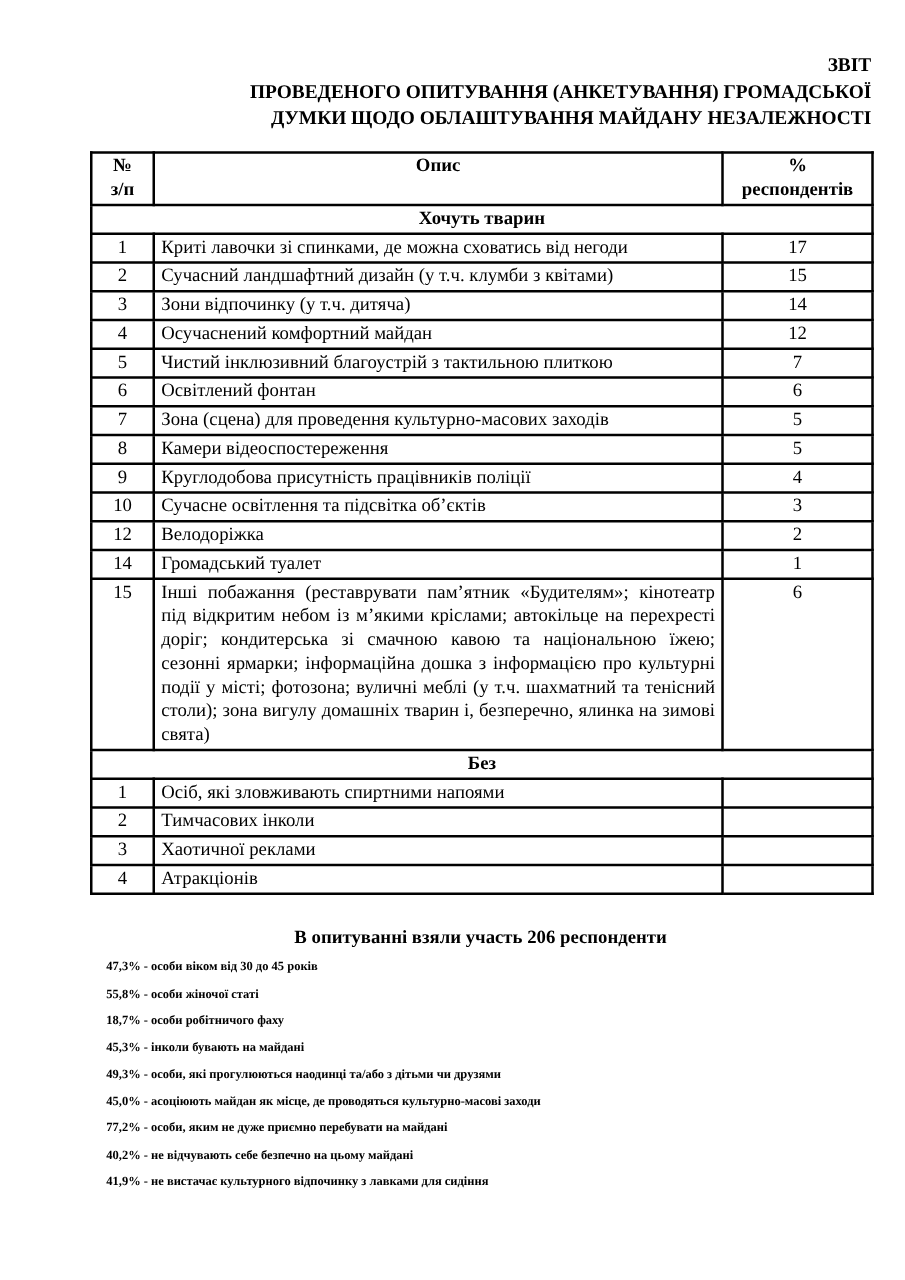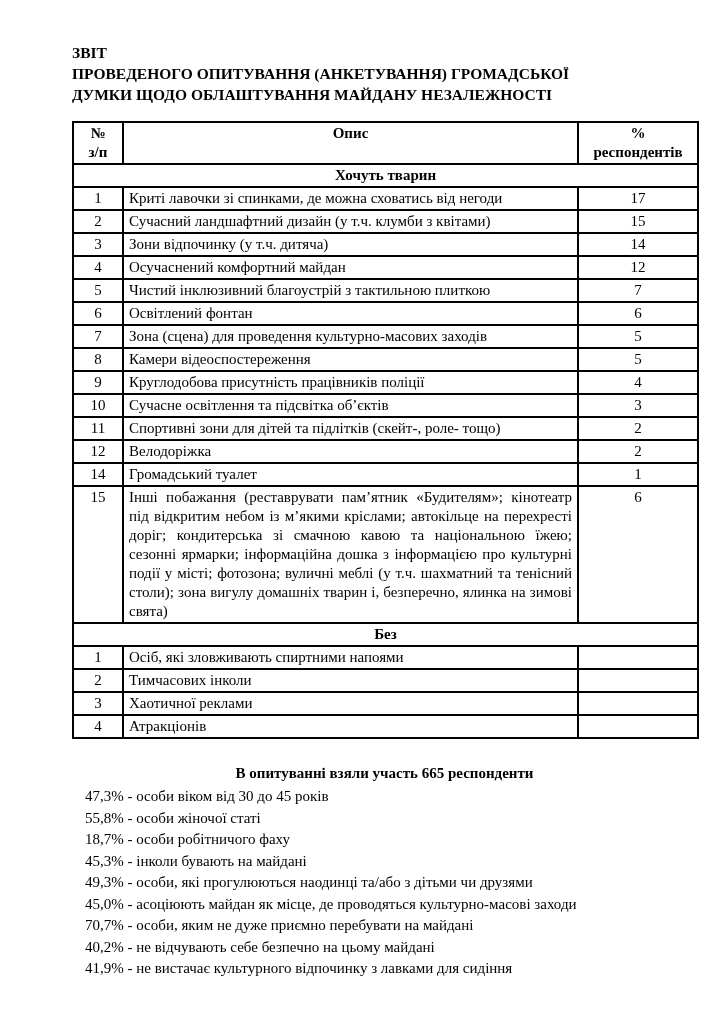--- a/index.html
+++ b/index.html
@@ -13,21 +13,21 @@
     overflow: hidden;
   }
   .page {
     width: 724px;
     height: 1024px;
     padding: 42px 27px 0 72px;
   }
   .content { width: 625px; }
 
   .doc-title {
-    text-align: left;
+    text-align: right;
     font-weight: bold;
     font-size: 15.5px;
     line-height: 21px;
     margin-bottom: 16px;
   }
 
   table.survey {
     border-collapse: collapse;
     table-layout: fixed;
     width: 625px;
@@ -60,23 +60,24 @@
 
   .summary { margin-top: 24px; }
   .summary-heading {
     font-weight: bold;
     font-size: 15px;
     text-align: center;
     line-height: 21px;
     margin-bottom: 2px;
   }
   .stat-line {
-    font-size: 15px;
+    font-size: 10px;
     line-height: 21.5px;
     padding-left: 13px;
+    font-weight: bold;
   }
 </style>
 </head>
 <body>
 
 <div class="page">
   <div class="content">
 
     <div class="doc-title">
       <div>ЗВІТ</div>
@@ -151,25 +152,20 @@
           <td class="num">9</td>
           <td class="desc">Круглодобова присутність працівників поліції</td>
           <td class="pct">4</td>
         </tr>
         <tr>
           <td class="num">10</td>
           <td class="desc">Сучасне освітлення та підсвітка об’єктів</td>
           <td class="pct">3</td>
         </tr>
         <tr>
-          <td class="num">11</td>
-          <td class="desc">Спортивні зони для дітей та підлітків (скейт-, роле- тощо)</td>
-          <td class="pct">2</td>
-        </tr>
-        <tr>
           <td class="num">12</td>
           <td class="desc">Велодоріжка</td>
           <td class="pct">2</td>
         </tr>
         <tr>
           <td class="num">14</td>
           <td class="desc">Громадський туалет</td>
           <td class="pct">1</td>
         </tr>
         <tr>
@@ -197,26 +193,26 @@
         </tr>
         <tr>
           <td class="num">4</td>
           <td class="desc">Атракціонів</td>
           <td class="pct"></td>
         </tr>
       </tbody>
     </table>
 
     <div class="summary">
-      <div class="summary-heading">В опитуванні взяли участь 665 респонденти</div>
+      <div class="summary-heading">В опитуванні взяли участь 206 респонденти</div>
       <div class="stat-line">47,3% - особи віком від 30 до 45 років</div>
       <div class="stat-line">55,8% - особи жіночої статі</div>
       <div class="stat-line">18,7% - особи робітничого фаху</div>
       <div class="stat-line">45,3% - інколи бувають на майдані</div>
       <div class="stat-line">49,3% - особи, які прогулюються наодинці та/або з дітьми чи друзями</div>
       <div class="stat-line">45,0% - асоціюють майдан як місце, де проводяться культурно-масові заходи</div>
-      <div class="stat-line">70,7% - особи, яким не дуже приємно перебувати на майдані</div>
+      <div class="stat-line">77,2% - особи, яким не дуже приємно перебувати на майдані</div>
       <div class="stat-line">40,2% - не відчувають себе безпечно на цьому майдані</div>
       <div class="stat-line">41,9% - не вистачає культурного відпочинку з лавками для сидіння</div>
     </div>
 
   </div>
 </div>
 
 </body></html>

